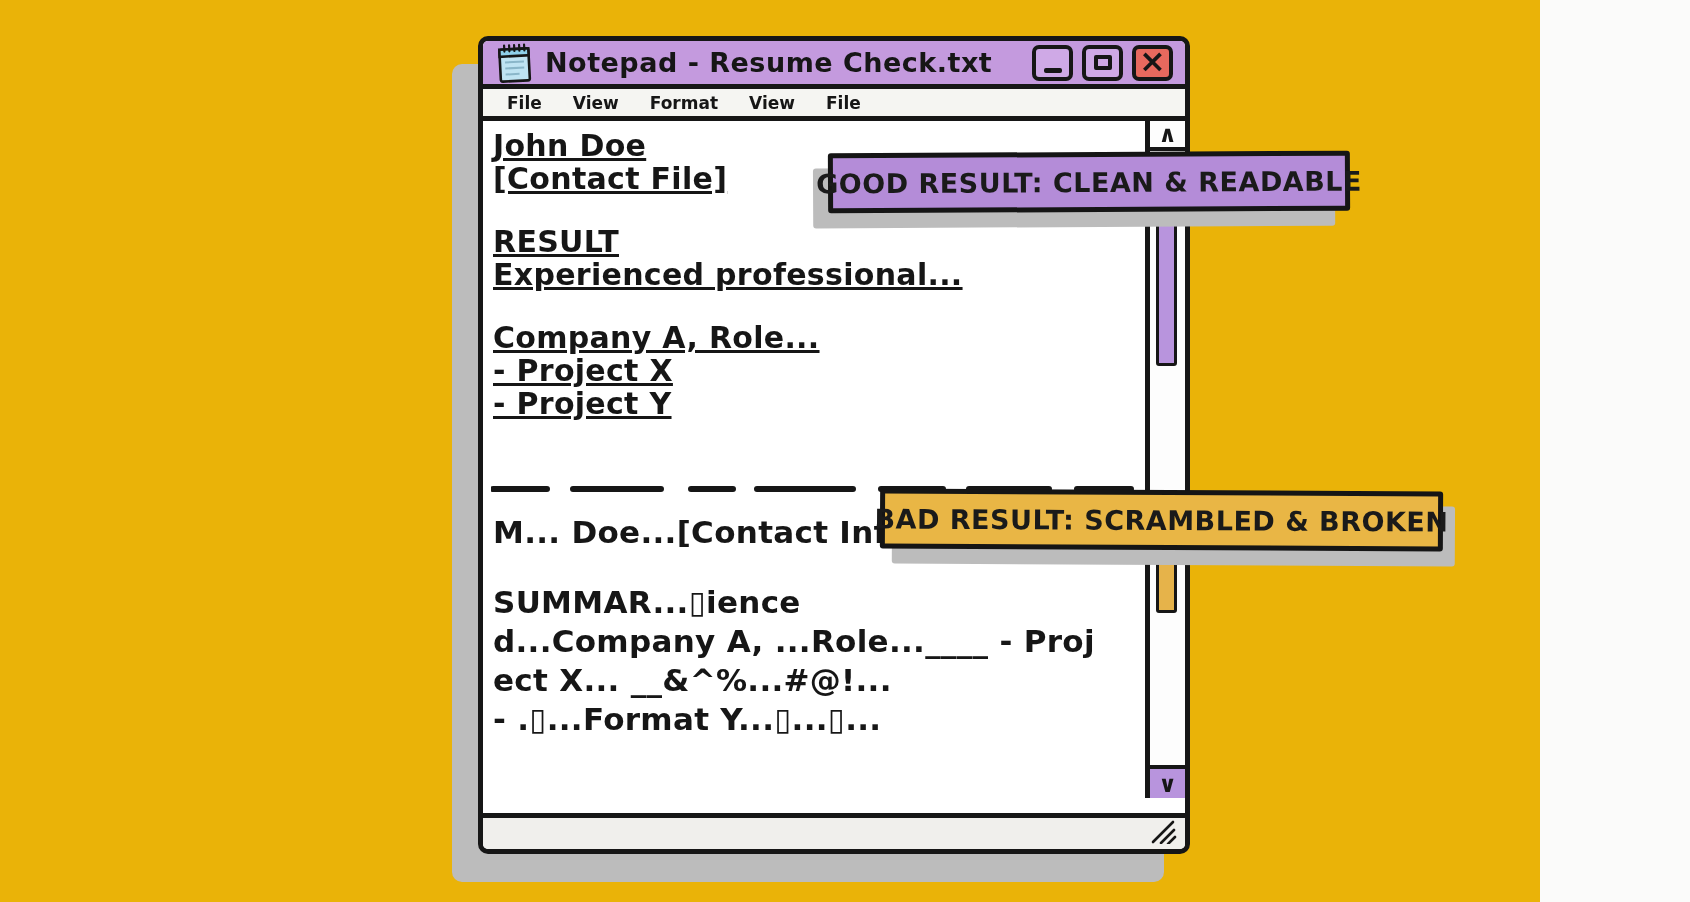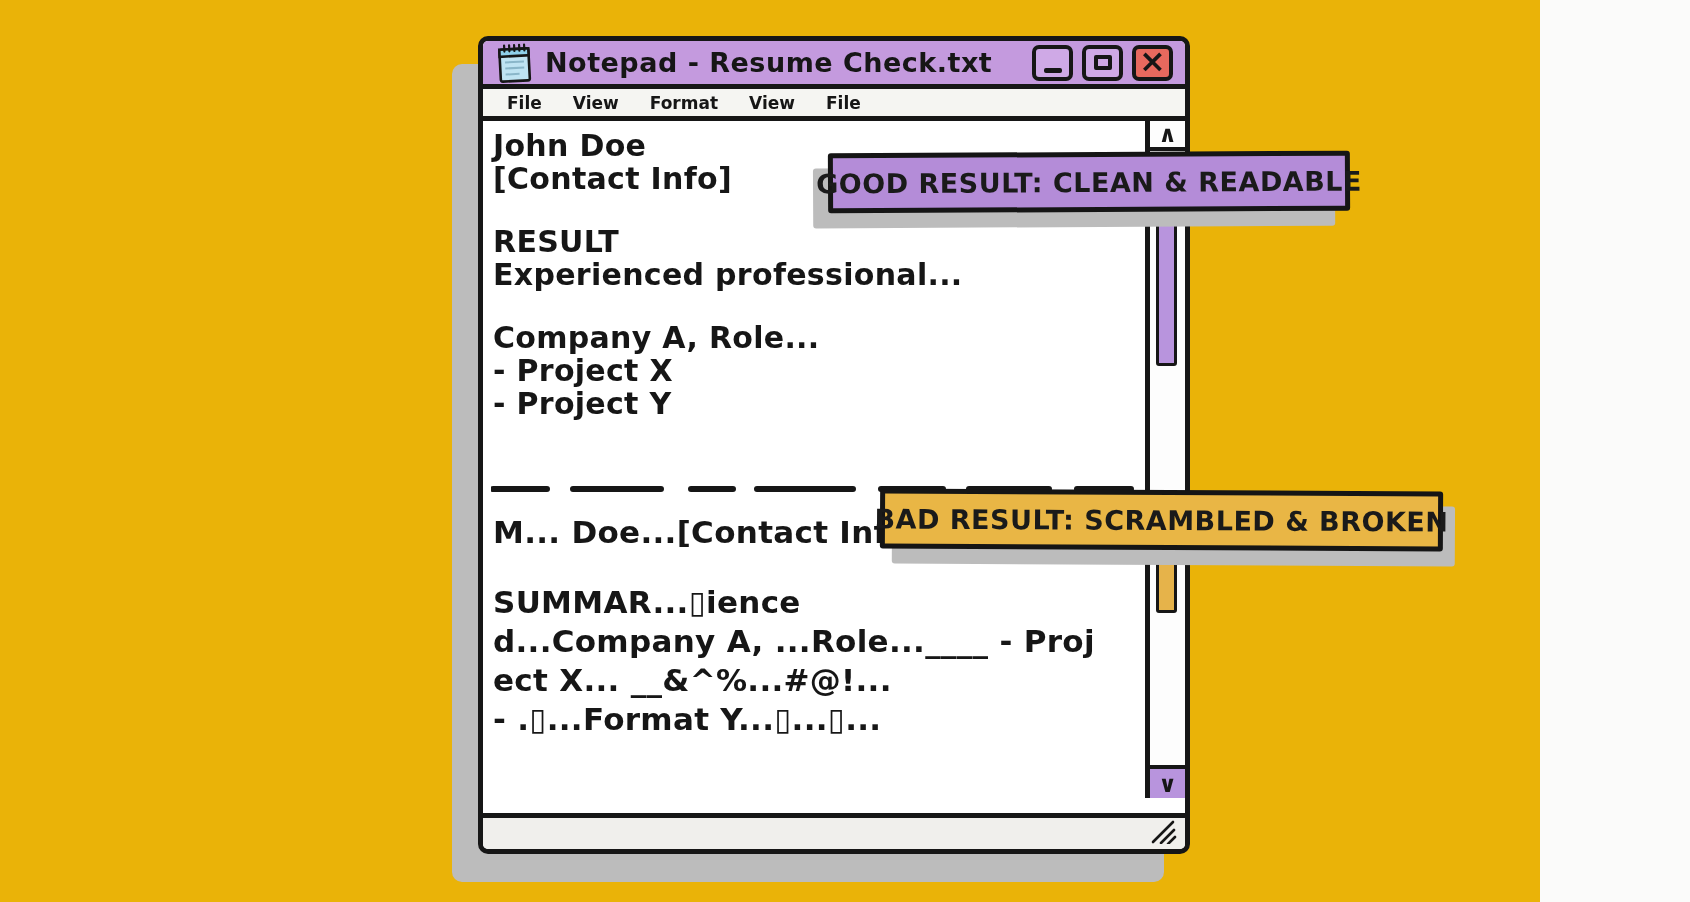--- a/index.html
+++ b/index.html
@@ -65,21 +65,21 @@
   .content {
     position: relative;
     height: 677px;
     background: #ffffff;
     overflow: hidden;
   }
   .tline { min-height: 1em; white-space: pre-wrap; }
   .good-block {
     position: absolute; left: 10px; top: 8px;
     font-size: 30px; font-weight: 700; color: #161616;
-    line-height: 33px; letter-spacing: 0.3px;
+    line-height: 33px; letter-spacing: 0.3px; text-decoration: underline;
   }
   .bad-block {
     position: absolute; left: 10px; top: 392px;
     font-size: 31px; font-weight: 700; color: #161616;
     line-height: 39px; letter-spacing: 0.3px;
     width: 640px;
   }
   .divider { position: absolute; left: 8px; top: 362px; }
 
   
@@ -186,21 +186,21 @@
       <span class="menu-item">View</span>
       <span class="menu-item">Format</span>
       <span class="menu-item">View</span>
       <span class="menu-item">File</span>
     </div>
 
     <div class="content">
 
       <div class="good-block">
         <div class="tline">John Doe</div>
-        <div class="tline">[Contact Info]</div>
+        <div class="tline">[Contact File]</div>
         <div class="tline"></div>
         <div class="tline">RESULT</div>
         <div class="tline">Experienced professional...</div>
         <div class="tline"></div>
         <div class="tline">Company A, Role...</div>
         <div class="tline">- Project X</div>
         <div class="tline">- Project Y</div>
       </div>
 
       <svg class="divider" width="648" height="12">

